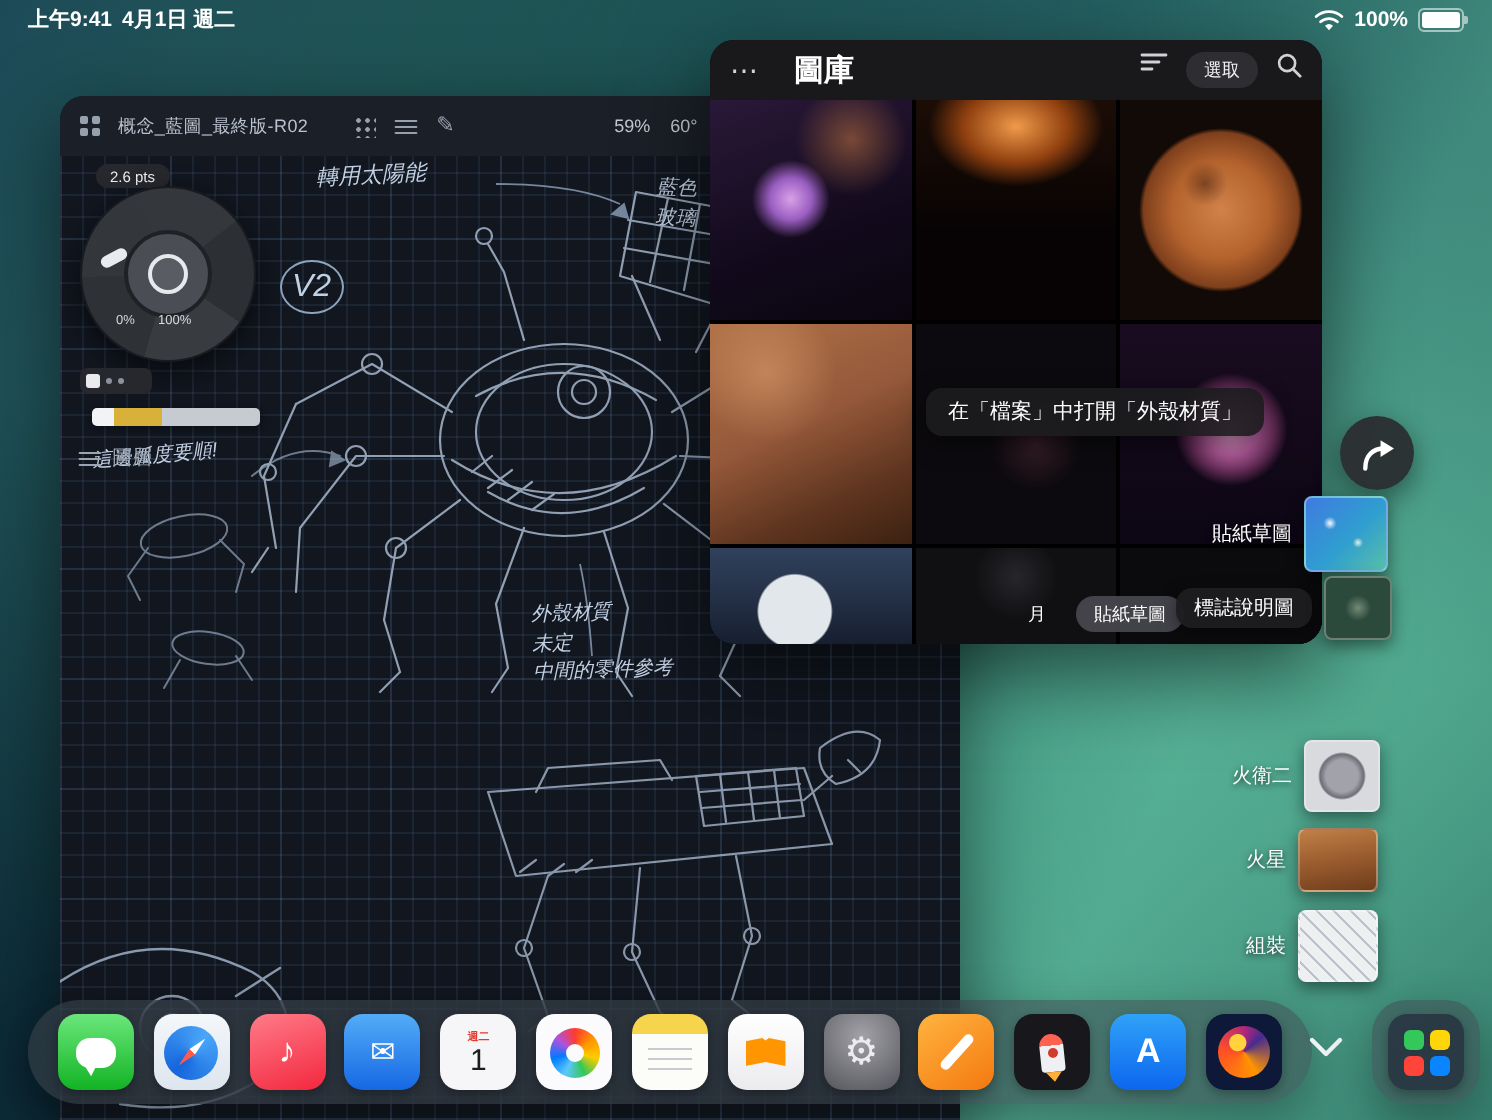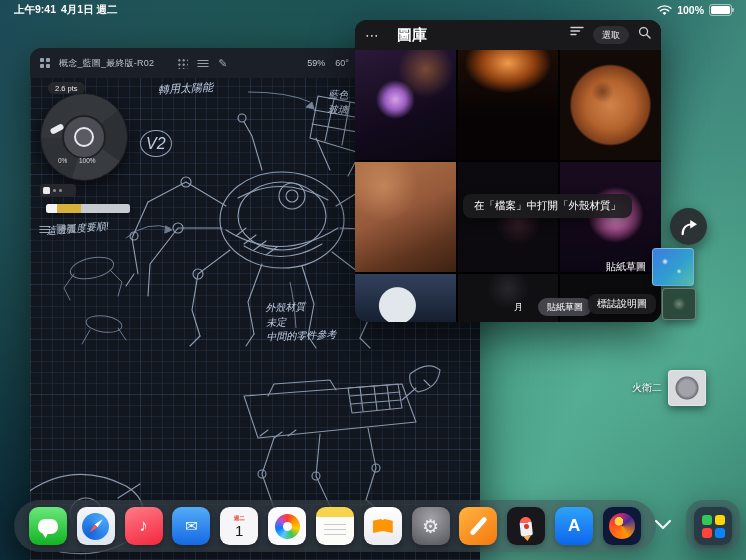--- a/index.html
+++ b/index.html
@@ -341,23 +341,31 @@
   </div>
 
   <div class="dl" style="top:248px;right:52px;">
     <span>貼紙草圖</span>
     <div class="th th-sticker"></div>
   </div>
   <div class="dl" style="top:288px;right:50px;">
     <span class="pill">標誌說明圖</span>
     <div class="th th-logo"></div>
   </div>
-  <div class="dl" style="top:370px;right:40px;">
+  <div class="dl" style="top:370px;right:56px;">
     <span>火衛二</span>
     <div class="th th-deimos"></div>
+  </div>
+  <div class="dl" style="top:414px;right:57px;">
+    <span>火星</span>
+    <div class="th th-marssurf"></div>
+  </div>
+  <div class="dl" style="top:455px;right:57px;">
+    <span>組裝</span>
+    <div class="th th-asm"></div>
   </div>
 
   <div class="dock">
     <div class="dicon ic-msg">
         <span class="g-bubble"></span>
       </div>
     <div class="dicon ic-saf">
         <span class="g-compass"></span>
       </div>
     <div class="dicon ic-mus">

